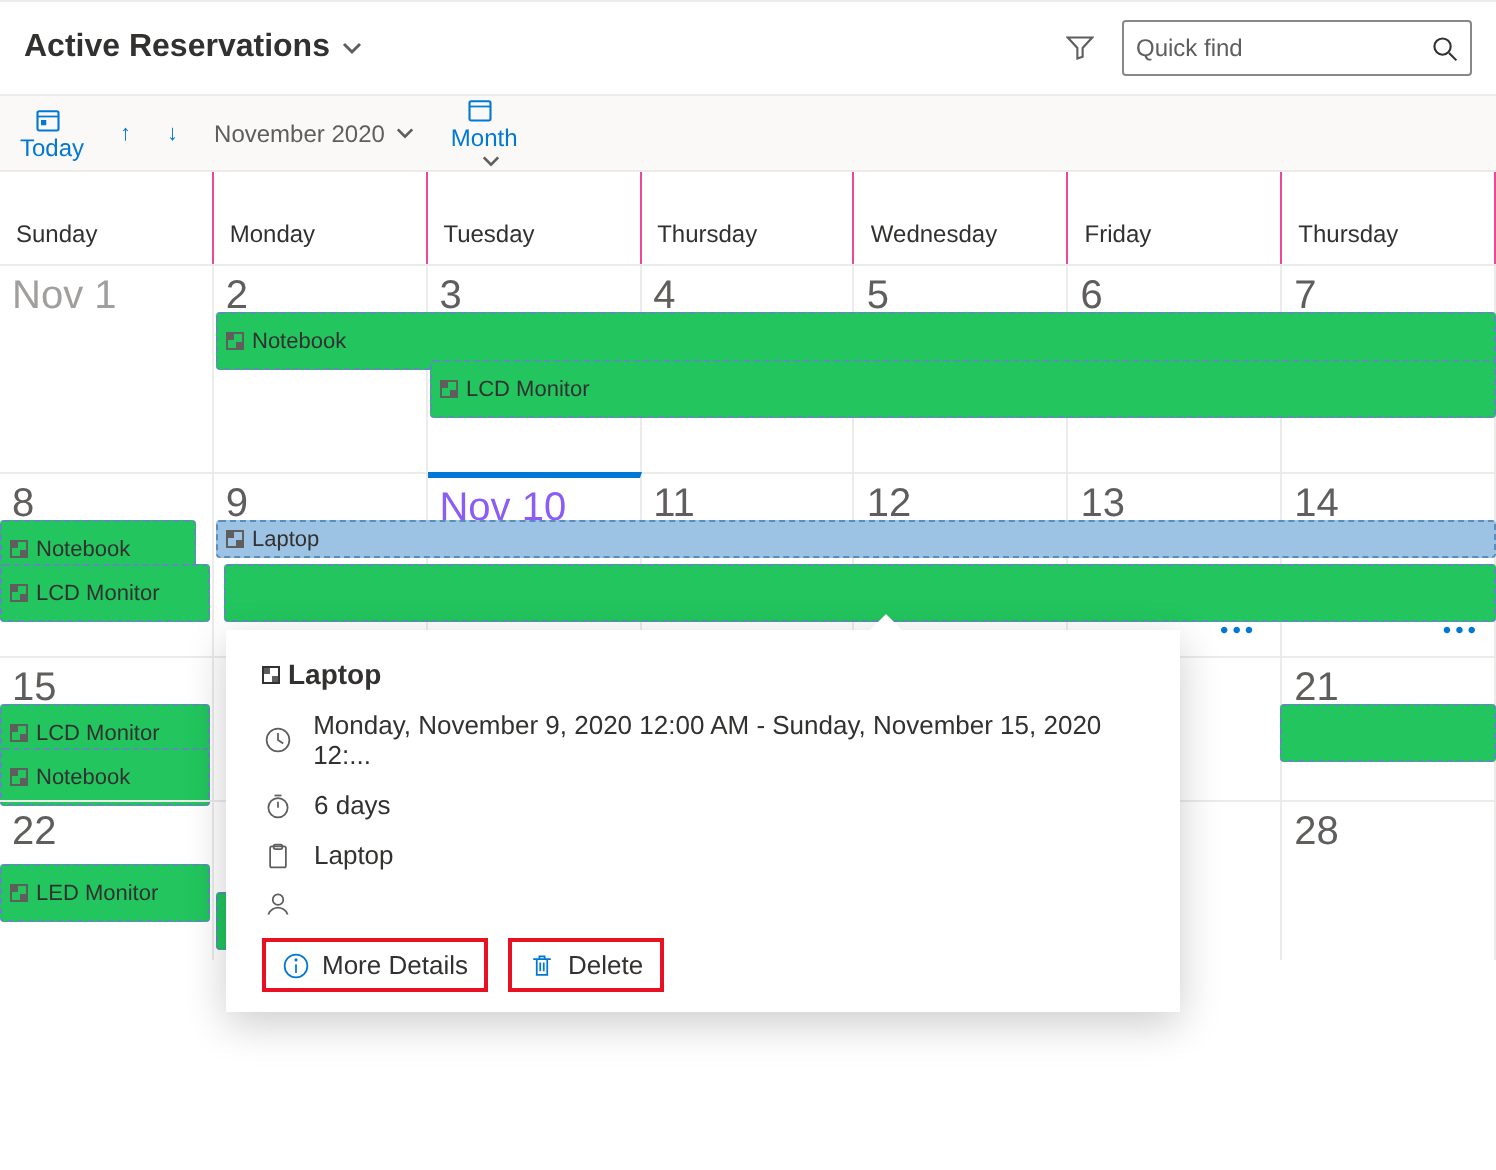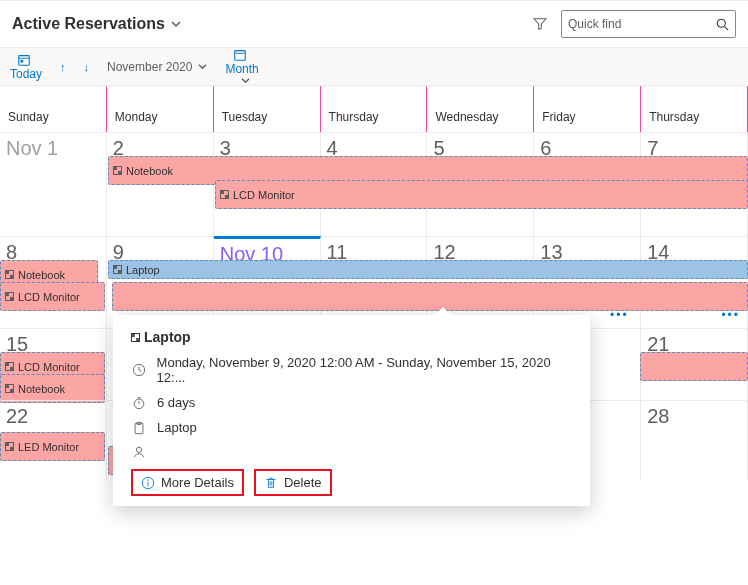--- a/index.html
+++ b/index.html
@@ -20,21 +20,21 @@
   .calendar { width:100%; }
   .hdr-row { display:grid; grid-template-columns:repeat(7,1fr); }
   .hdr-cell { padding:24px 8px 8px 8px; font-size:12px; color:#323130; border-right:1px solid #ec4899;}
   .week-row { display:grid; grid-template-columns:repeat(7,1fr); position:relative; height:70px;}
   .day-cell { border-top:1px solid #edebe9; border-right:1px solid #edebe9; padding:4px 6px; position:relative;}
   .day-cell:last-child{border-right:none;}
   .daynum { font-size:20px; color:#605e5c; font-weight:400;}
   .daynum.fade { color:#a19f9d; }
   .daynum.sel { font-weight:400; color:#8b5cf6; }
   .sel-box { border-top:3px solid #0078d4; background:#fff; }
-  .event { position:absolute; height:29px; background:#fca5a5; border:1px dashed #5b8db8; border-radius:2px; display:flex; align-items:center; font-size:11px; color:#323130; padding:0 4px; overflow:hidden;}
+  .event { position:absolute; height:29px; background:#22c55e; border:1px dashed #5b8db8; border-radius:2px; display:flex; align-items:center; font-size:11px; color:#323130; padding:0 4px; overflow:hidden;}
   .event.darker{background:#9cc3e3;}
   .eg { display:inline-block; width:9px;height:9px;border:1px solid #605e5c;position:relative;margin-right:4px;}
   .eg::before{content:"";position:absolute;width:3px;height:3px;background:#605e5c;left:0;top:0;}
   .eg::after{content:"";position:absolute;width:3px;height:3px;background:#605e5c;right:0;bottom:0;}
   .dots { color:#0078d4; letter-spacing:2px; position:absolute; bottom:2px; right:6px; cursor:pointer;}
   .popup { position:absolute; left:113px; top:315px; width:477px; background:#fff; box-shadow:0 6px 20px rgba(0,0,0,0.2); padding:14px 18px 10px 18px; z-index:10; font-size:13px; color:#323130;}
   .popup .arrow{position:absolute;top:-8px;left:322px;width:0;height:0;border-left:8px solid transparent;border-right:8px solid transparent;border-bottom:8px solid #fff;}
   .p-title{font-weight:600;font-size:14px;margin-bottom:10px;display:flex;align-items:center;}
   .p-row{display:flex;align-items:center;margin-bottom:10px;color:#323130;}
   .p-row .ico{width:16px;margin-right:10px;color:#605e5c;display:flex;justify-content:center;align-items:center;}

